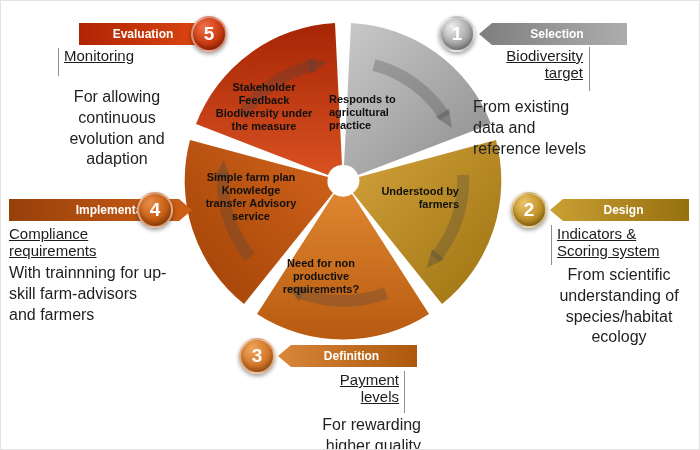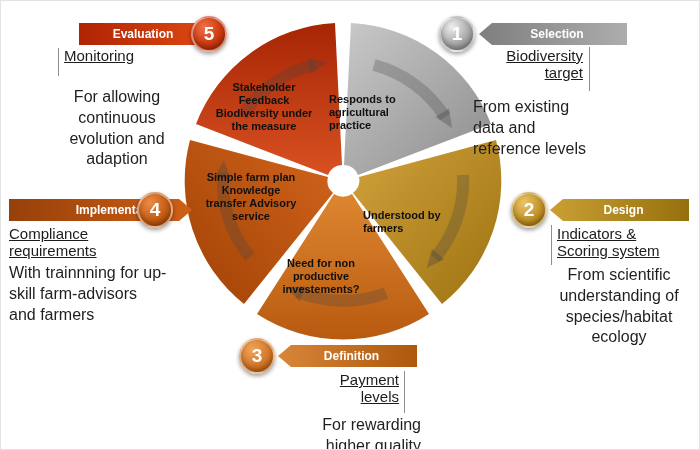--- a/index.html
+++ b/index.html
@@ -76,22 +76,22 @@
     <path fill="url(#g5)" d="M327,174 L195,123 A158,158 0 0 1 334,22 L341,164 A16,16 0 0 0 327,174 Z"></path>
 
     <path fill="none" stroke="rgba(70,70,70,0.28)" stroke-width="12" marker-end="url(#ah)" d="M373,64 A120,120 0 0 1 444,116"></path>
     <path fill="none" stroke="rgba(70,70,70,0.28)" stroke-width="12" marker-end="url(#ah)" d="M462,174 A120,120 0 0 1 434,257"></path>
     <path fill="none" stroke="rgba(70,70,70,0.28)" stroke-width="12" marker-end="url(#ah)" d="M385,292 A120,120 0 0 1 297,291"></path>
     <path fill="none" stroke="rgba(70,70,70,0.28)" stroke-width="12" marker-end="url(#ah)" d="M249,256 A120,120 0 0 1 222,172"></path>
     <path fill="none" stroke="rgba(70,70,70,0.28)" stroke-width="12" marker-end="url(#ah)" d="M241,115 A120,120 0 0 1 313,64"></path>
   </svg>
 
   <div class="seg-label" style="left:328px;top:92px;width:88px;text-align:left">Responds to agricultural practice</div>
-  <div class="seg-label" style="left:362px;top:208px;width:96px;text-align:left">Understood by farmers</div>
-  <div class="seg-label" style="left:262px;top:256px;width:116px;text-align:center">Need for non productive investements?</div>
+  <div class="seg-label" style="left:362px;top:184px;width:96px;text-align:right">Understood by farmers</div>
+  <div class="seg-label" style="left:262px;top:256px;width:116px;text-align:center">Need for non productive requirements?</div>
   <div class="seg-label" style="left:204px;top:170px;width:92px;text-align:center">Simple farm plan Knowledge transfer Advisory service</div>
   <div class="seg-label" style="left:212px;top:80px;width:102px;text-align:center">Stakeholder Feedback Biodiversity under the measure</div>
 
   <div>
     <div class="num num-1" style="left:438px;top:15px">1</div>
     <div class="ribbon arrow-left rb-1" style="left:478px;top:22px;width:140px">Selection</div>
     <div class="title" style="left:470px;top:46px;width:112px;text-align:right">Biodiversity target</div>
     <div class="vline" style="left:588px;top:46px;height:44px"></div>
     <div class="desc" style="left:472px;top:96px;width:118px;text-align:left">From existing data and reference levels</div>
   </div>

